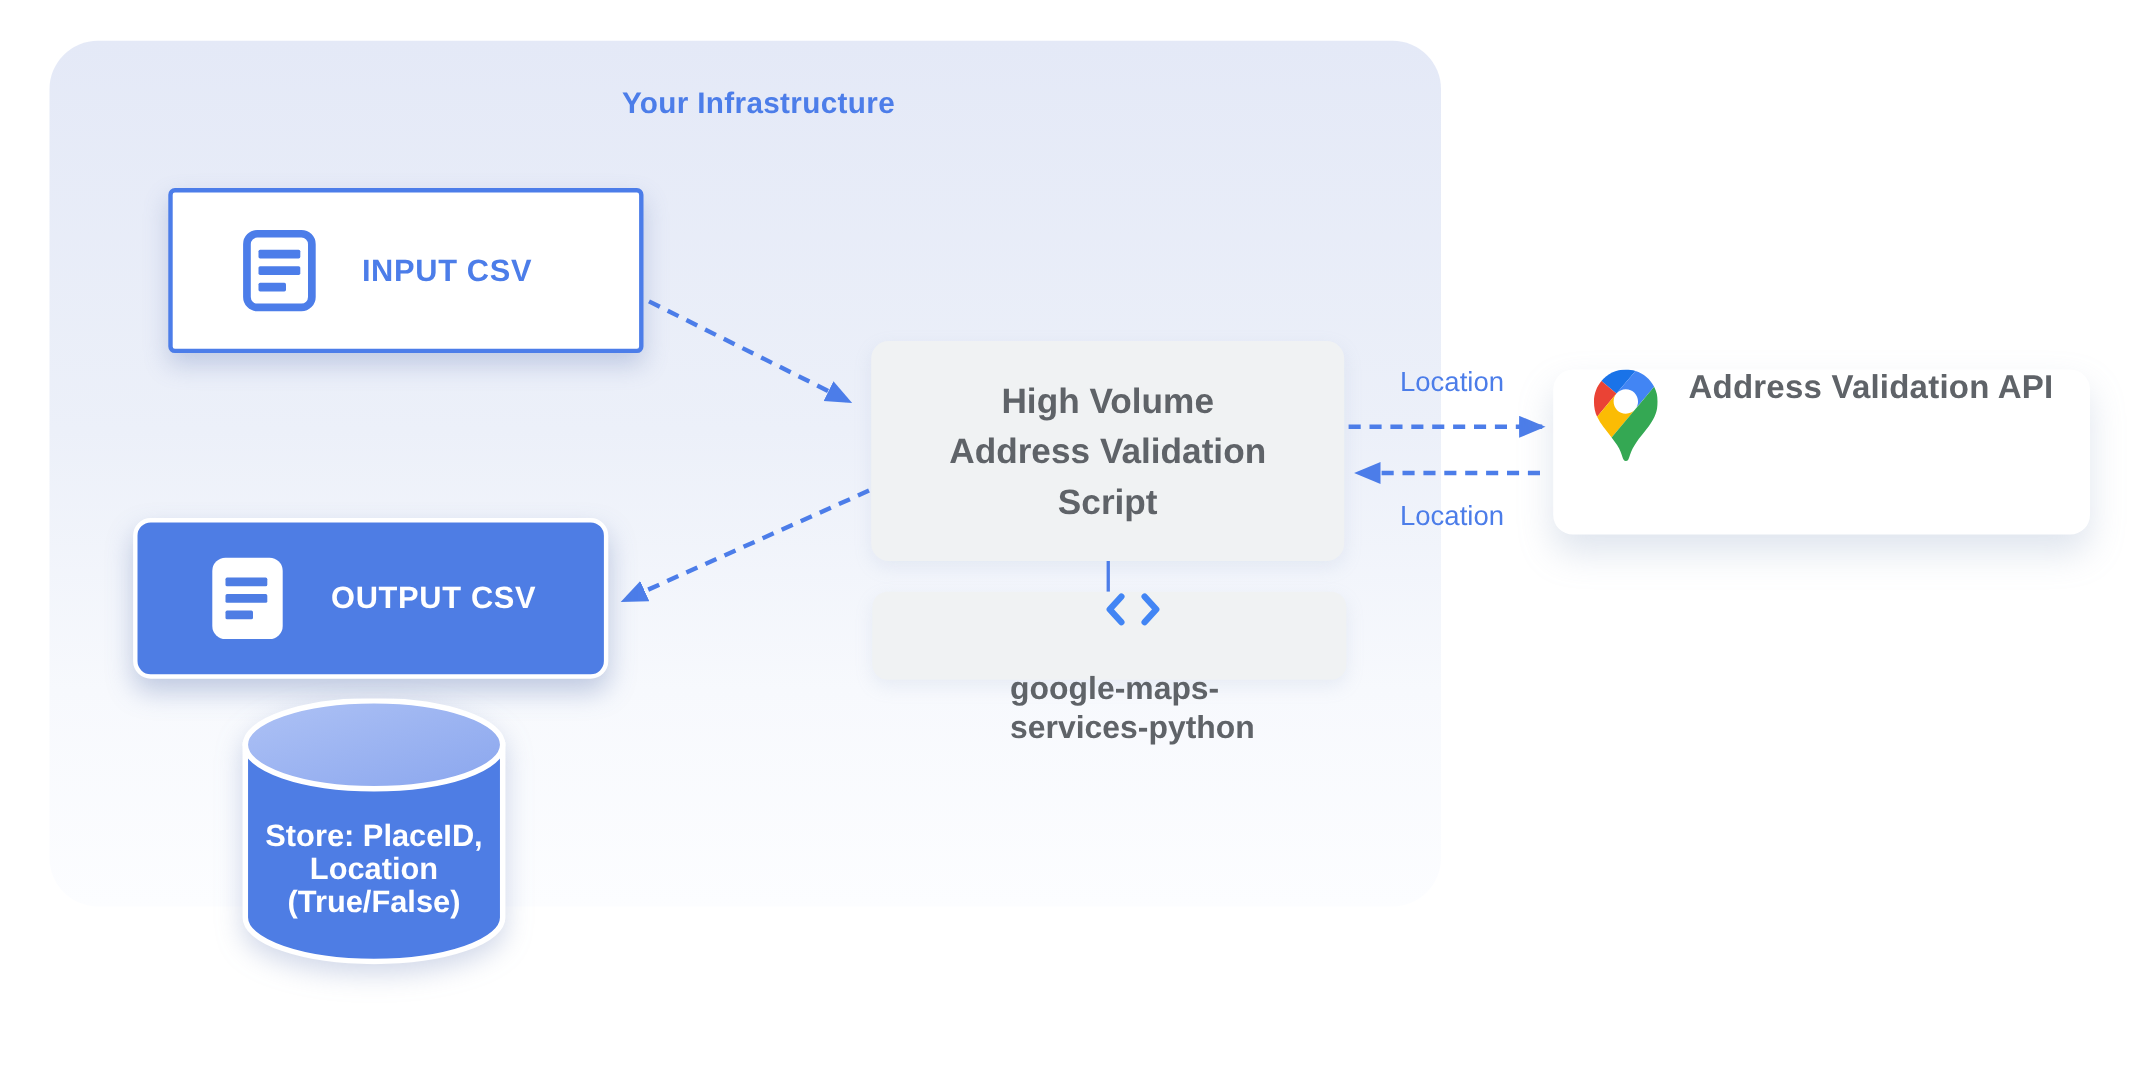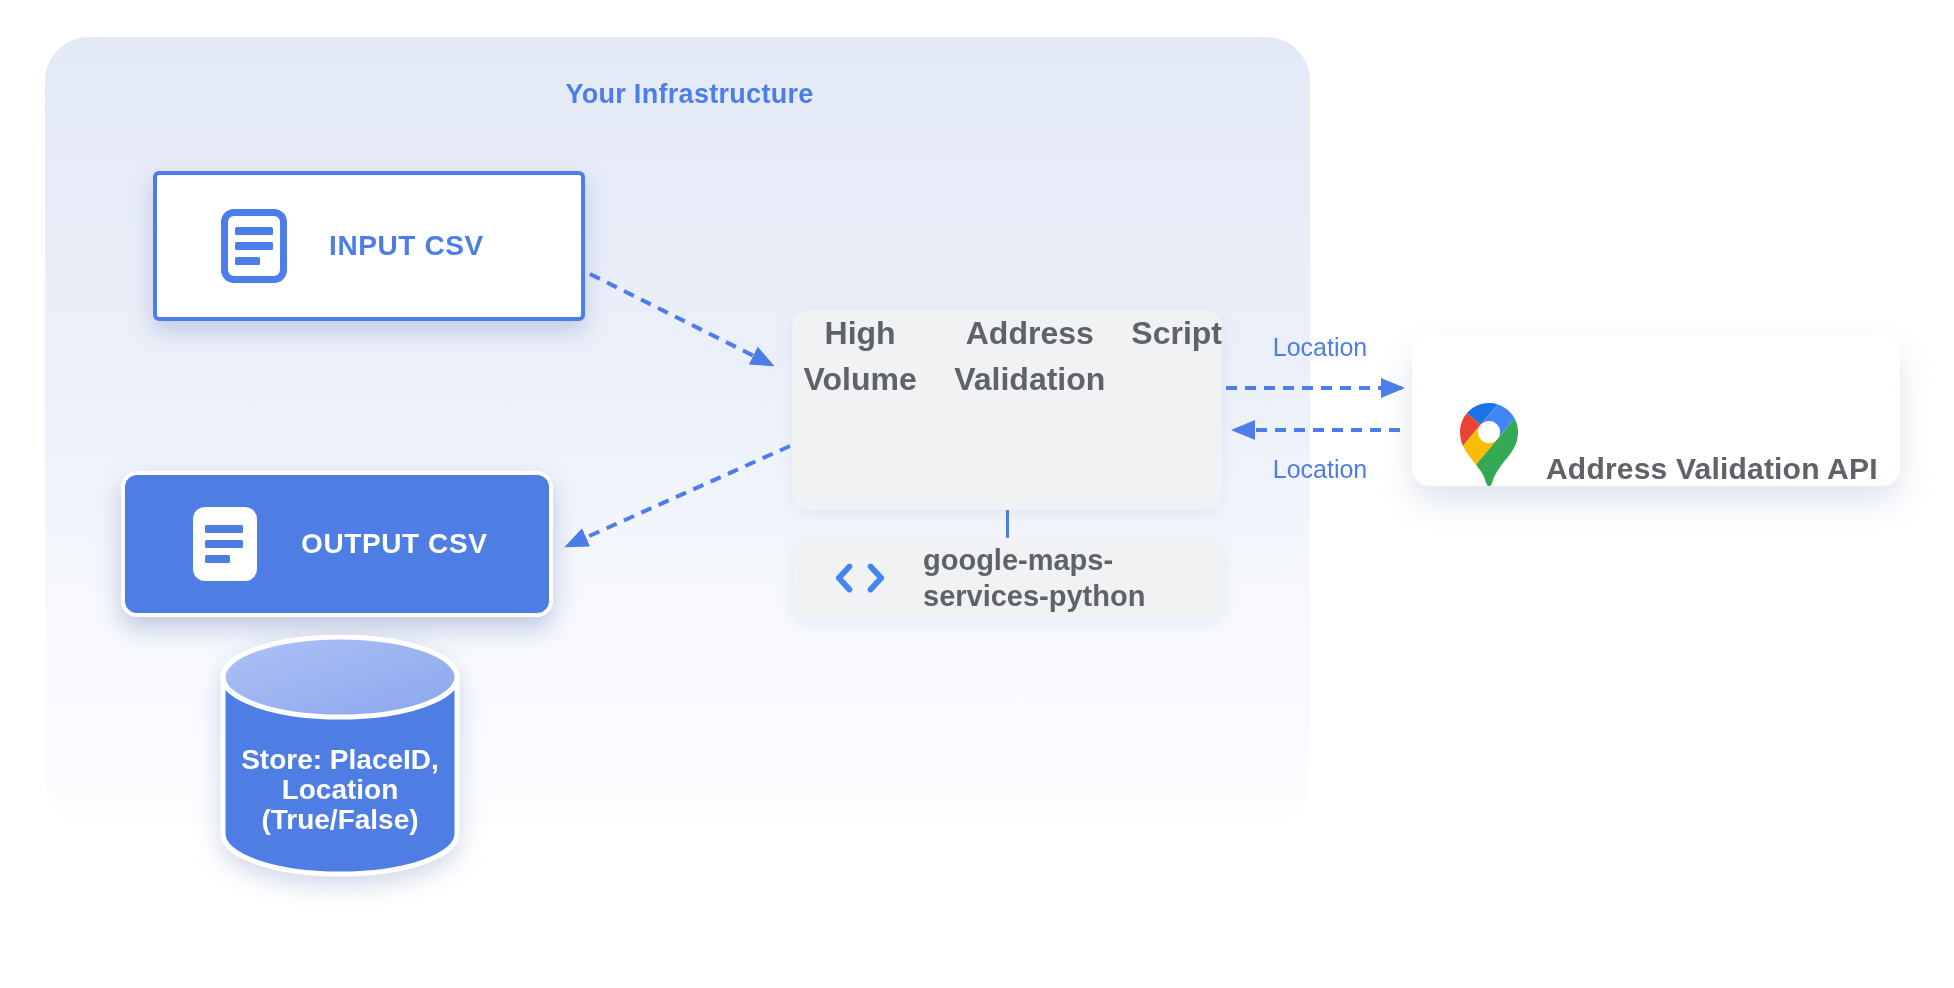--- a/index.html
+++ b/index.html
@@ -89,40 +89,41 @@
   .cyl-text{
     position:absolute;left:10px;right:10px;top:100px;height:110px;
     display:flex;flex-direction:column;justify-content:center;
     text-align:center;color:#ffffff;font-size:28px;font-weight:700;line-height:30px;
   }
 
   
   .script-box{
     position:absolute;left:792px;top:310px;width:430px;height:200px;
     background:var(--box-gray);border-radius:16px;
-    display:flex;flex-direction:row;justify-content:center;
+    display:flex;flex-direction:column;justify-content:center;
     text-align:center;color:var(--text-dark);
     font-size:32px;font-weight:700;line-height:46px;
     box-shadow:0 6px 16px rgba(150,165,200,.15);
   }
   .library-box{
     position:absolute;left:793px;top:538px;width:431px;height:80px;
     background:var(--box-gray);border-radius:14px;
     display:flex;align-items:center;padding-left:42px;gap:38px;
     box-shadow:0 6px 16px rgba(150,165,200,.15);
+    flex-direction:column;
   }
   .lib-text{color:var(--text-dark);font-size:29px;font-weight:700;line-height:36px;text-align:left;}
   .code-icon{flex:none;}
   .code-icon path{stroke:var(--pin-blue);stroke-width:6;fill:none;stroke-linecap:round;stroke-linejoin:round;}
 
   
   .api-box{
     position:absolute;left:1412px;top:336px;width:488px;height:150px;
     background:#ffffff;border-radius:18px;
-    display:flex;align-items:flex-end;padding-left:48px;gap:28px;
+    display:flex;align-items:flex-start;padding-left:37px;gap:28px;
     box-shadow:0 16px 32px rgba(140,160,195,.28);
   }
   .api-box .node-label{color:var(--text-dark);font-size:30px;letter-spacing:.2px;}
   .pin{flex:none;}
   .pin .p-blue-dark{fill:var(--pin-blue-dark);}
   .pin .p-red{fill:var(--pin-red);}
   .pin .p-blue{fill:var(--pin-blue);}
   .pin .p-yellow{fill:var(--pin-yellow);}
   .pin .p-green{fill:var(--pin-green);}
 

